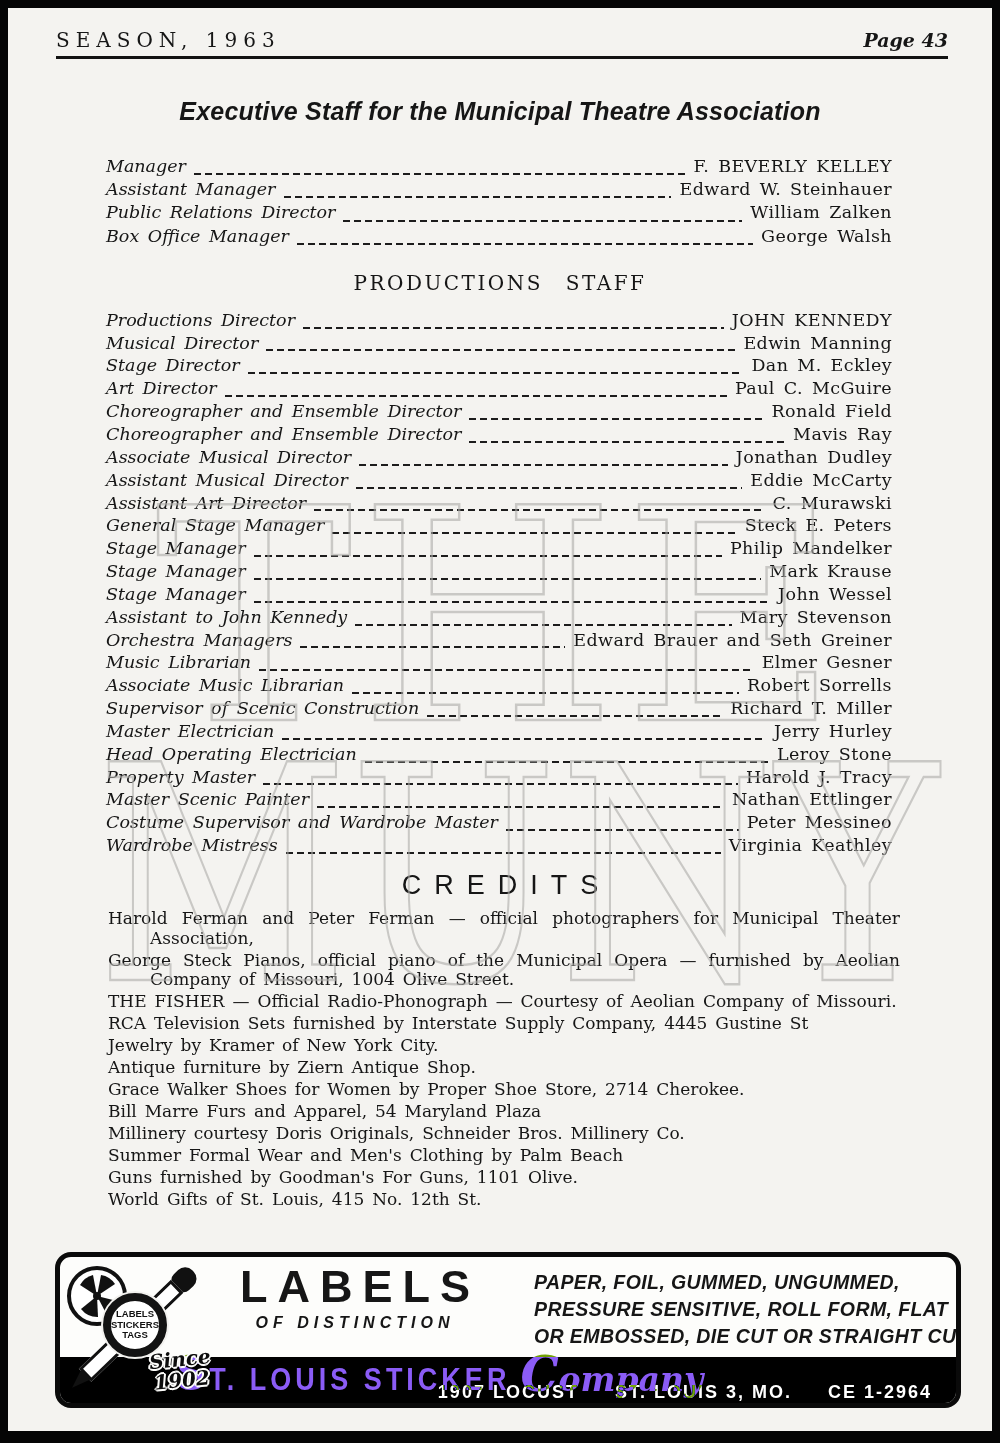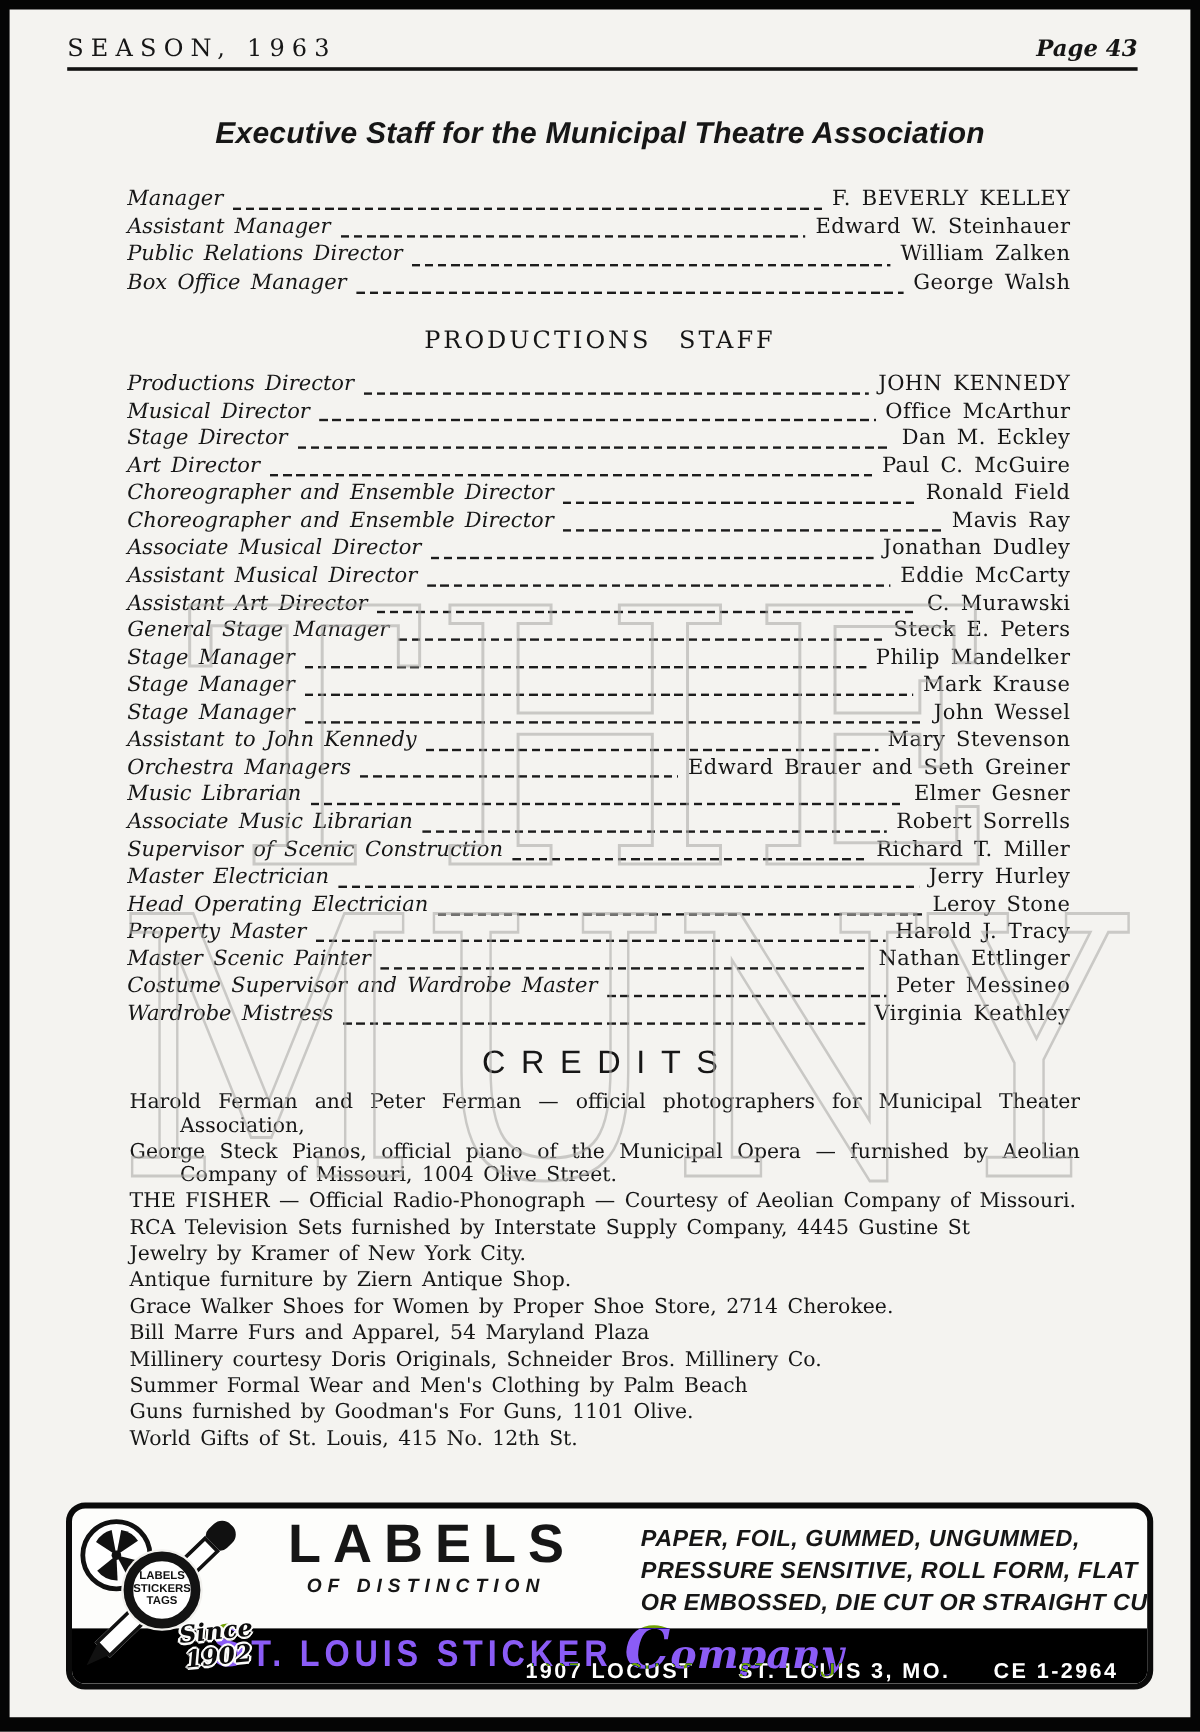--- a/index.html
+++ b/index.html
@@ -218,21 +218,21 @@
 
       <div class="staff-row">
         <span class="role">Productions Director</span>
         <span class="leader"></span>
         <span class="person">JOHN KENNEDY</span>
       </div>
 
       <div class="staff-row">
         <span class="role">Musical Director</span>
         <span class="leader"></span>
-        <span class="person">Office McArthur</span>
+        <span class="person">Edwin Manning</span>
       </div>
 
       <div class="staff-row">
         <span class="role">Stage Director</span>
         <span class="leader"></span>
         <span class="person">Dan M. Eckley</span>
       </div>
 
       <div class="staff-row">
         <span class="role">Art Director</span>

